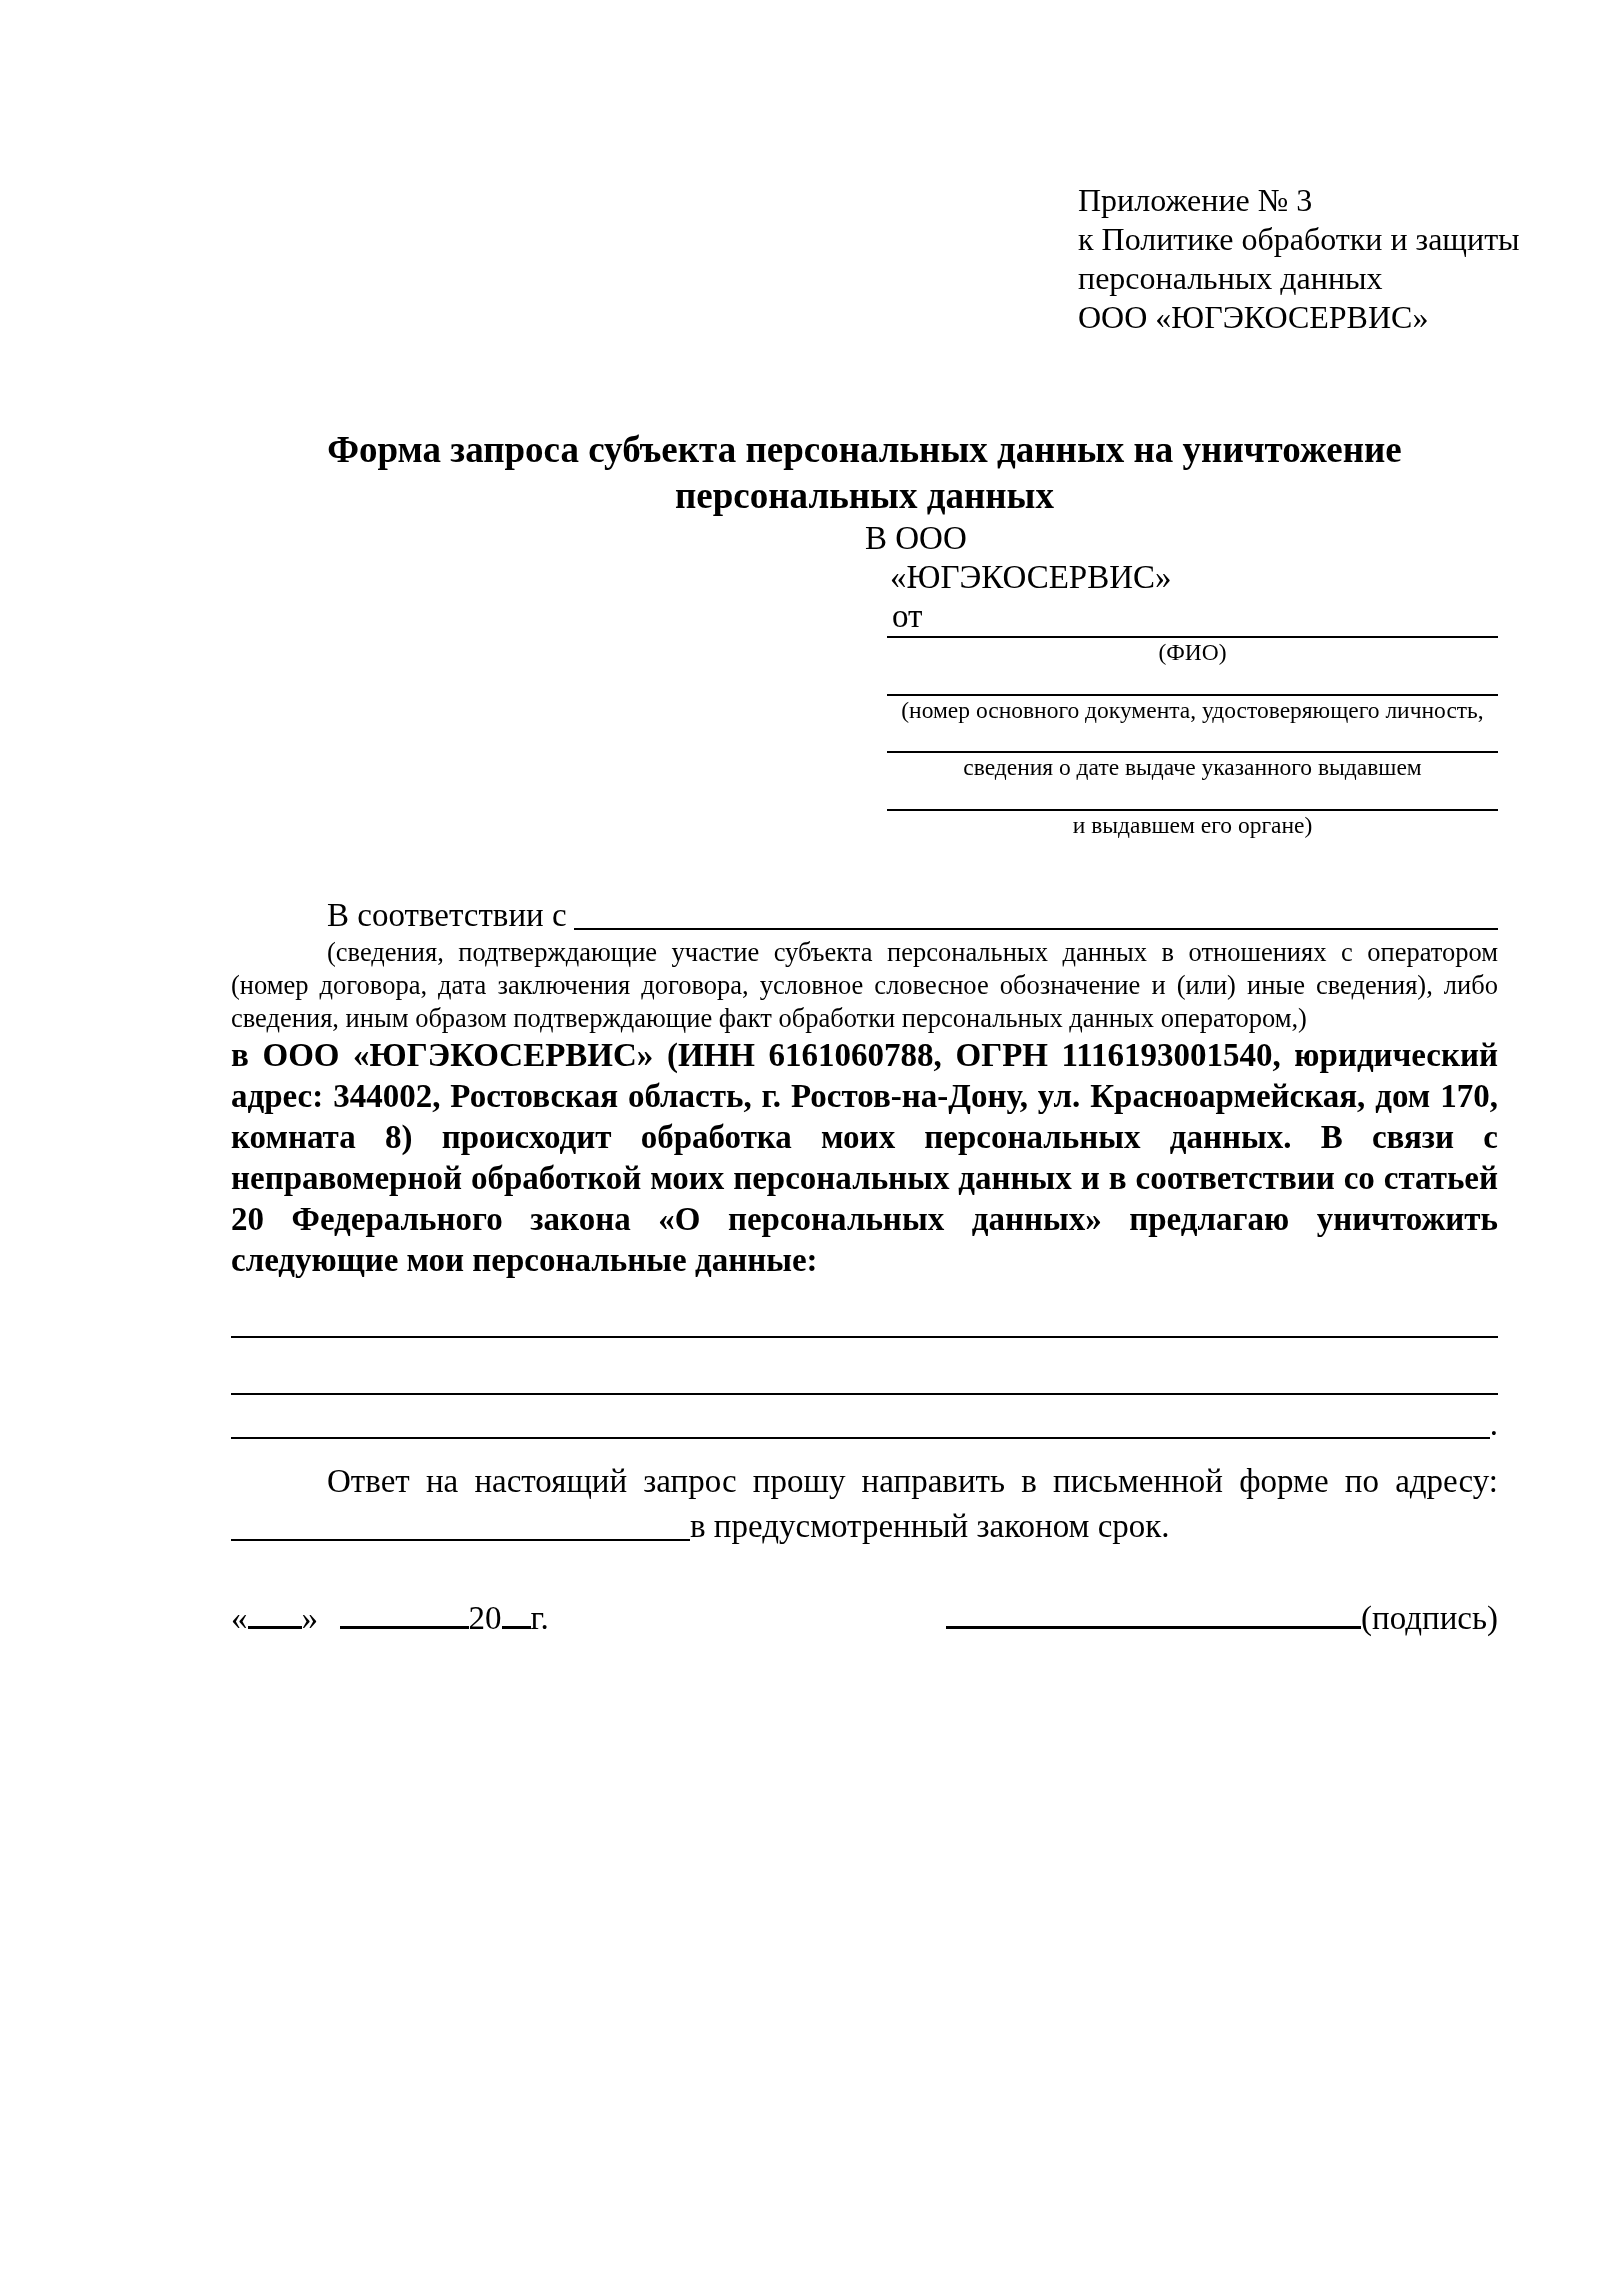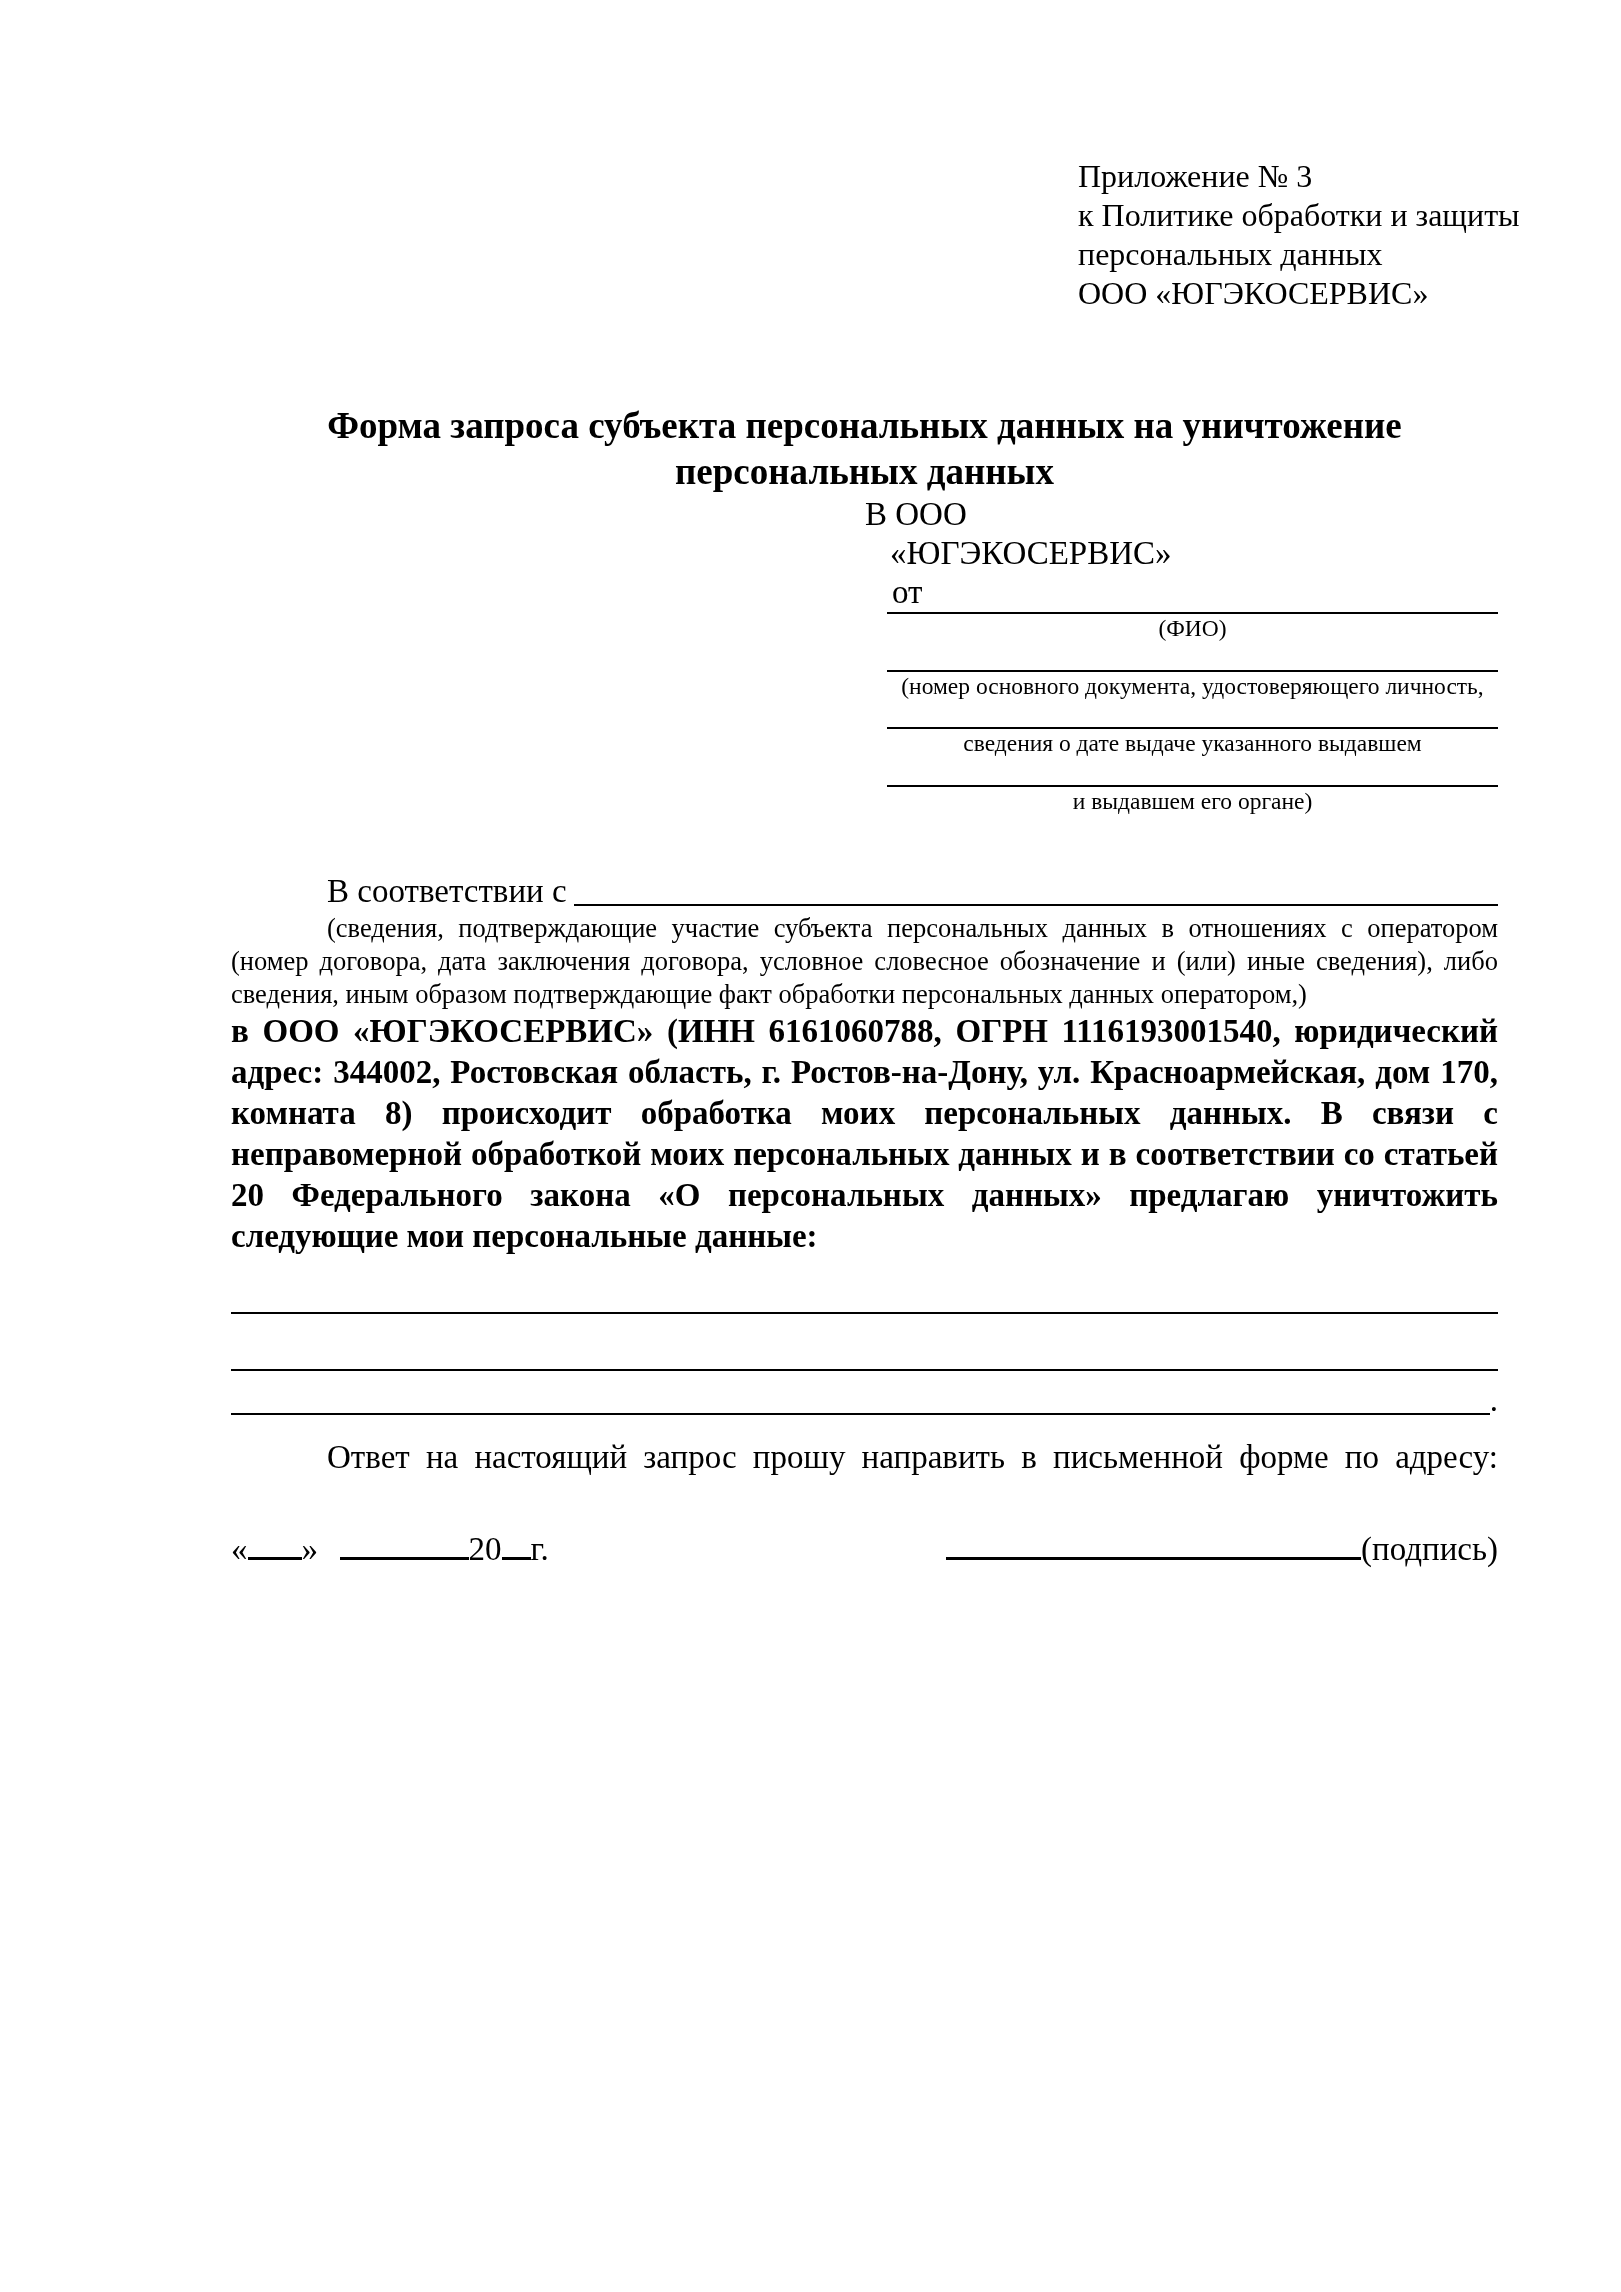--- a/index.html
+++ b/index.html
@@ -10,20 +10,21 @@
   .page {
     position: relative;
     width: 1621px;
     height: 1975px;
     background: #ffffff;
     color: #000000;
     font-family: "Liberation Serif", "DejaVu Serif", serif;
     box-sizing: border-box;
     padding: 157px 123px 0 231px;
     overflow: hidden;
+    margin-top: 24px;
   }
   
   .header-note {
     margin-left: 847px;
     font-size: 32px;
     line-height: 39px;
     white-space: nowrap;
   }
   
   .doc-title {
@@ -170,20 +171,24 @@
   <div class="blank-line"></div>
 
 
   <div class="row period-row">
     <span class="ufill"></span>
     <span>.</span>
   </div>
 
   <div class="response-par">Ответ на настоящий запрос прошу направить в письменной форме по адресу:</div>
 
+  <div class="row tail-row">
+    <span class="ufill useg-address"></span>
+    <span>в предусмотренный законом срок.</span>
+  </div>
 
   <div class="date-row">
     <div class="date-left">
       <span>«</span><span class="useg u-day"></span><span>»</span><span class="useg u-month"></span><span>20</span><span class="useg u-year"></span><span>г.</span>
     </div>
     <div class="sign-right">
       <span class="useg u-sign"></span><span>(подпись)</span>
     </div>
   </div>
 

